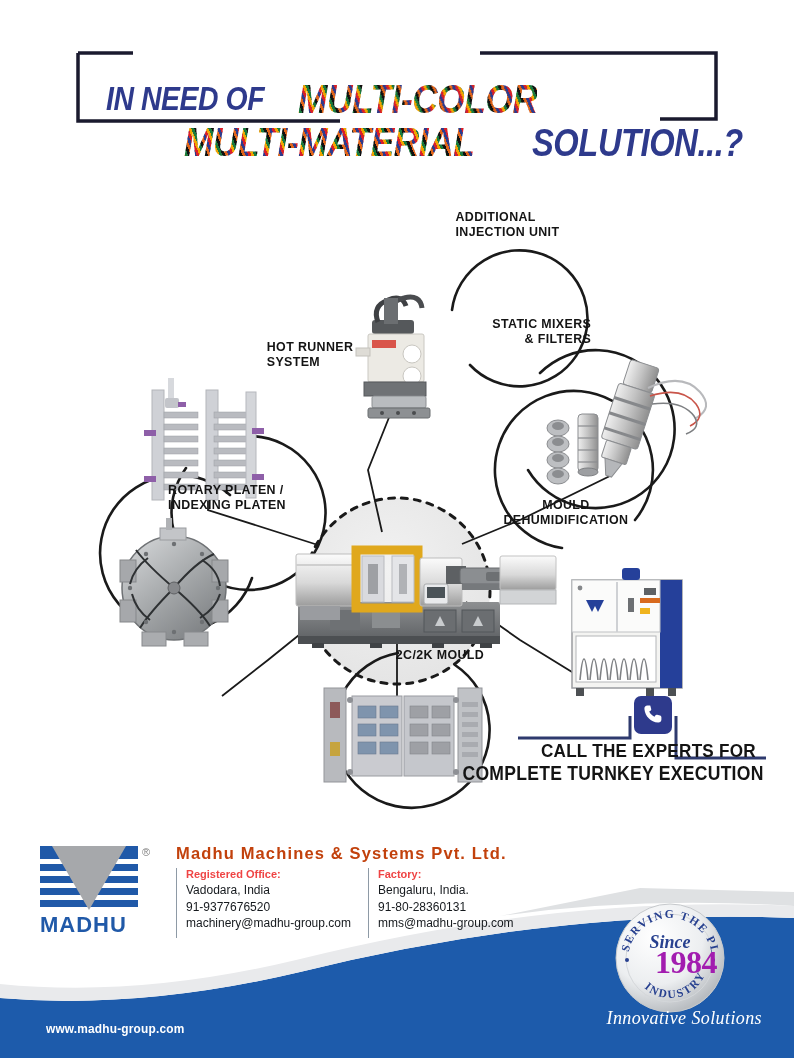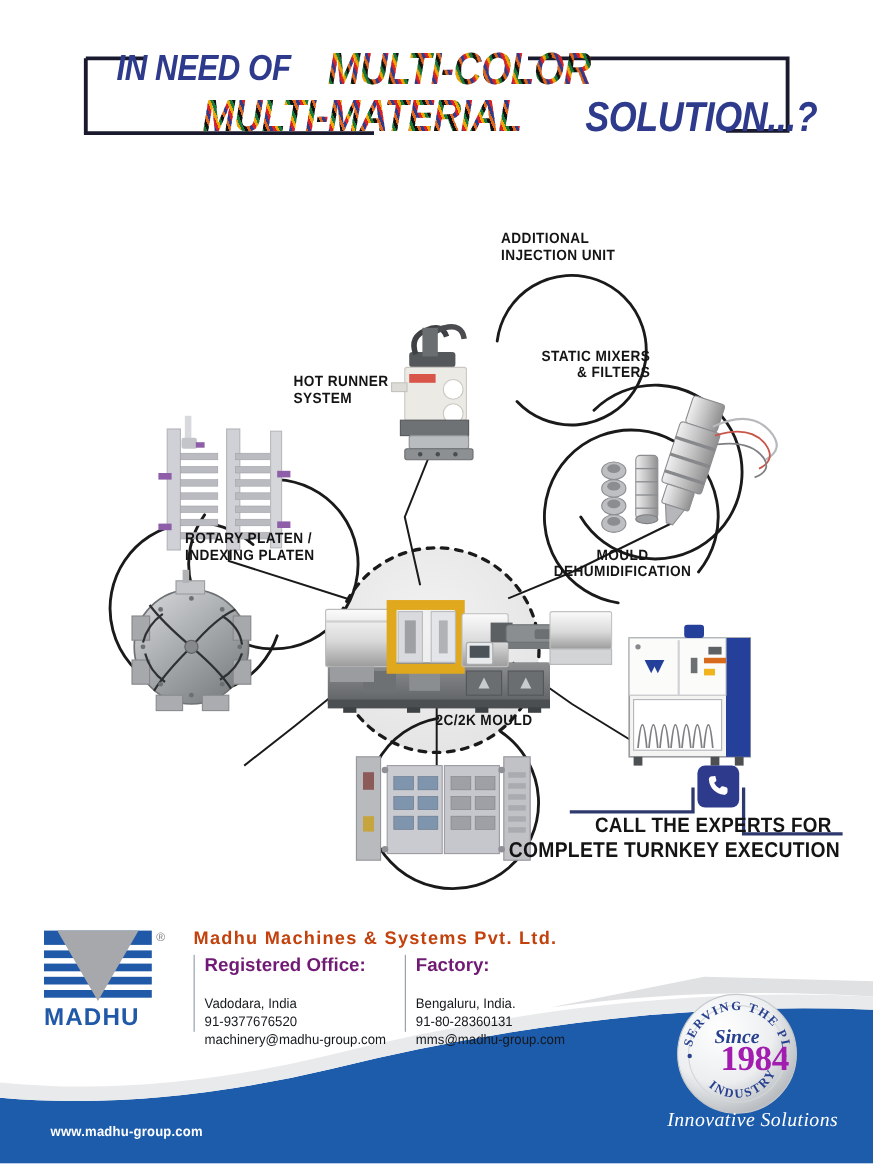--- a/index.html
+++ b/index.html
@@ -12,21 +12,21 @@
   #page {
     position: relative;
     width: 794px; height: 1058px;
     background: #ffffff;
     overflow: hidden;
   }
 
   
   #headline-block { position: absolute; left: 0; top: 18px; width: 794px; height: 120px; }
   .hl-svg { position: absolute; left: 0; top: 0; }
-  .hl-row { position: absolute; white-space: nowrap; }
+  .hl-row { position: absolute; white-space: nowrap; margin-top: 37px; }
   .hl-word {
     font-family: "Liberation Sans Narrow", "Liberation Sans", sans-serif;
     font-weight: bold; font-style: italic;
     letter-spacing: -0.5px;
     transform: scaleX(0.86);
     transform-origin: left center;
     display: inline-block;
   }
   .hl-blue { color: #2e3a8c; }
   .hl-multi {
@@ -92,22 +92,22 @@
     font-family: "Liberation Sans", sans-serif;
     font-weight: bold; font-size: 16.5px;
     color: #c2410c; letter-spacing: 1.15px;
     white-space: nowrap;
   }
   .addr-col { position: absolute; top: 38px; }
   .addr-col.left  { left: 186px; }
   .addr-col.right { left: 378px; }
   .addr-head {
     font-family: "Liberation Sans", sans-serif;
-    font-weight: bold; font-size: 17px; color: #701a75;
-    margin-bottom: 16px; white-space: nowrap;
+    font-weight: bold; font-size: 11px; color: #ef4444;
+    margin-bottom: 2px; white-space: nowrap;
   }
   .addr-line {
     font-family: "Liberation Sans Narrow", "Liberation Sans", sans-serif;
     font-size: 12.5px; color: #15191d; line-height: 16.5px;
     white-space: nowrap; transform: scaleX(0.96); transform-origin: left center;
   }
   .addr-rule { position: absolute; top: 38px; width: 1px; height: 70px; background: #8e9aa6; }
   #rule-1 { left: 176px; }
   #rule-2 { left: 368px; }
 

